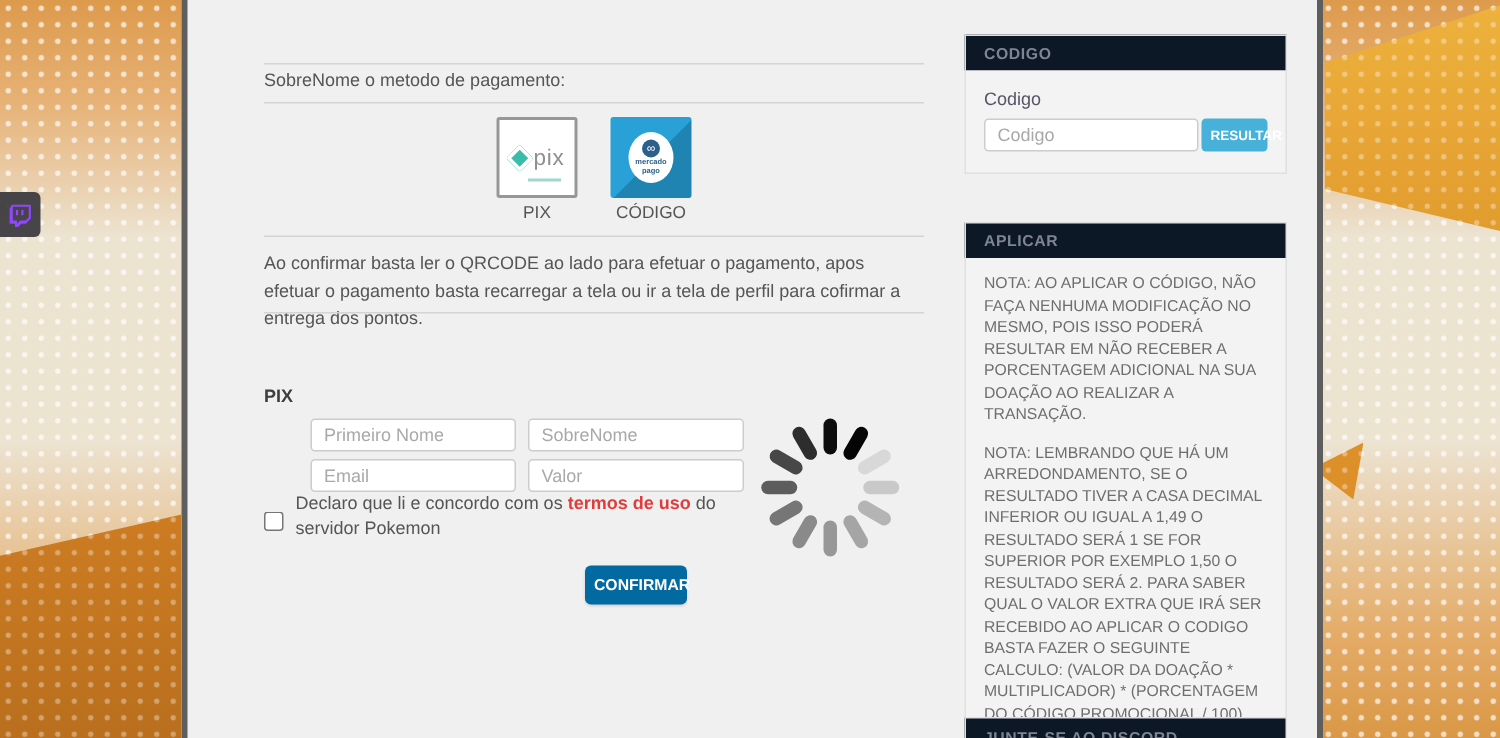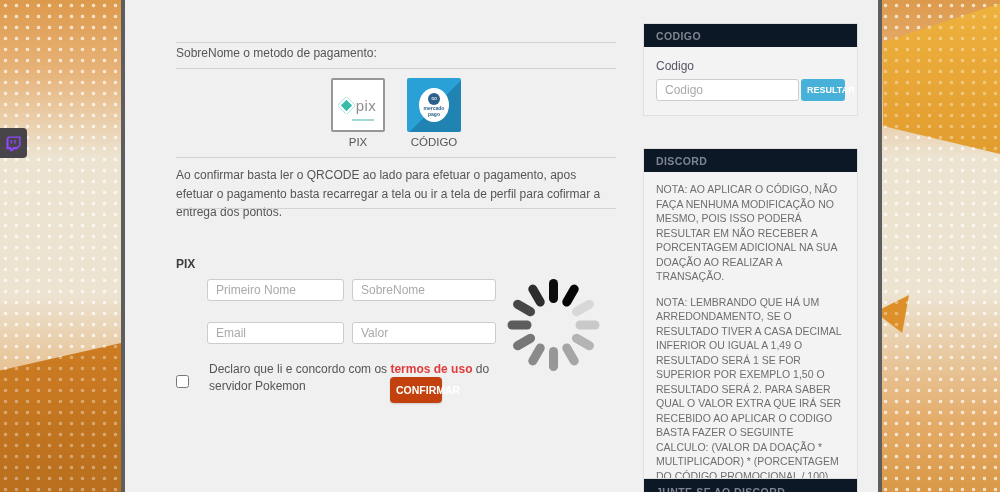--- a/index.html
+++ b/index.html
@@ -58,32 +58,32 @@
   .mp-circle{width:12px;height:12px;border-radius:50%;background:#2c5f8a;color:#fff;
     display:flex;align-items:center;justify-content:center;font-size:8px;line-height:1;}
   .mp-text{font-size:5px;font-weight:bold;color:#2c5f8a;text-align:center;line-height:1.1;margin-top:1px;}
   .mp-shadow{position:absolute;inset:0;z-index:1;
     background:linear-gradient(135deg,transparent 52%,rgba(8,62,94,.30) 52%);}
 
   .para{position:absolute;top:166px;left:0;width:440px;font-size:12px;line-height:1.55;color:#555;}
 
   .form-title{position:absolute;top:257px;left:0;font-size:12px;font-weight:bold;color:#3d3d3d;}
   .inp-row{position:absolute;left:0;display:flex;gap:8px;margin-left:31px;}
-  .inp-row.r1{top:279px;} .inp-row.r2{top:322px;}
+  .inp-row.r1{top:279px;} .inp-row.r2{top:306px;}
   .inp{height:20px;box-sizing:content-box;border:1px solid #ccc;border-radius:3px;background:#fff;
     padding:0 8px;font-size:12px;color:#555;font-family:inherit;}
   .inp::placeholder{color:#a9a9a9;}
   .inp.w1{width:119px;} .inp.w2{width:126px;}
 
-  .terms{position:absolute;top:361px;left:0;width:330px;display:flex;gap:20px;font-size:12px;color:#555;line-height:1.45;}
+  .terms{position:absolute;top:327px;left:0;width:330px;display:flex;gap:8px;font-size:12px;color:#555;line-height:1.45;}
   .terms input{width:13px;height:13px;margin:14px 0 0 0;flex:0 0 auto;}
   .terms .red{color:#e03c3c;font-weight:bold;}
 
-  .confirm-btn{position:absolute;top:377px;left:214px;width:52px;height:26px;border:none;border-radius:4px;
-    background:#c2410c;color:#fff;font-weight:bold;font-size:10.5px;font-family:inherit;cursor:pointer;
+  .confirm-btn{position:absolute;top:377px;left:214px;width:68px;height:26px;border:none;border-radius:4px;
+    background:#0369a1;color:#fff;font-weight:bold;font-size:10.5px;font-family:inherit;cursor:pointer;
     box-shadow:0 1px 2px rgba(0,0,0,.15);}
 
   
   .spinner{position:absolute;left:373px;top:270px;width:110px;height:110px;}
   .sp{position:absolute;left:50.5px;top:43px;width:9px;height:24px;border-radius:4.5px;
     transform-origin:4.5px 12px;}
   .sp:nth-child(1){transform:rotate(0deg)   translateY(-34px);background:#0c0c0c;}
   .sp:nth-child(2){transform:rotate(30deg)  translateY(-34px);background:#050505;}
   .sp:nth-child(3){transform:rotate(60deg)  translateY(-34px);background:#d8d8d8;}
   .sp:nth-child(4){transform:rotate(90deg)  translateY(-34px);background:#c9c9c9;}
@@ -211,21 +211,21 @@
       <div class="panel-body">
         <div class="codigo-label">Codigo</div>
         <div class="codigo-row">
           <input class="inp" type="text" placeholder="Codigo" style="">
           <button class="apply-btn">RESULTAR</button>
         </div>
       </div>
     </div>
 
     <div class="panel avisos">
-      <div class="panel-head">DISCORD</div>
+      <div class="panel-head">APLICAR</div>
       <div class="panel-body">
         <p class="note">NOTA: AO APLICAR O CÓDIGO, NÃO FAÇA NENHUMA MODIFICAÇÃO NO MESMO, POIS ISSO PODERÁ RESULTAR EM NÃO RECEBER A PORCENTAGEM ADICIONAL NA SUA DOAÇÃO AO REALIZAR A TRANSAÇÃO.</p>
         <p class="note">NOTA: LEMBRANDO QUE HÁ UM ARREDONDAMENTO, SE O RESULTADO TIVER A CASA DECIMAL INFERIOR OU IGUAL A 1,49 O RESULTADO SERÁ 1 SE FOR SUPERIOR POR EXEMPLO 1,50 O RESULTADO SERÁ 2. PARA SABER QUAL O VALOR EXTRA QUE IRÁ SER RECEBIDO AO APLICAR O CODIGO BASTA FAZER O SEGUINTE CALCULO: (VALOR DA DOAÇÃO * MULTIPLICADOR) * (PORCENTAGEM DO CÓDIGO PROMOCIONAL / 100)</p>
       </div>
     </div>
 
     <div class="panel bottom">
       <div class="panel-head">JUNTE-SE AO DISCORD</div>
     </div>
 

